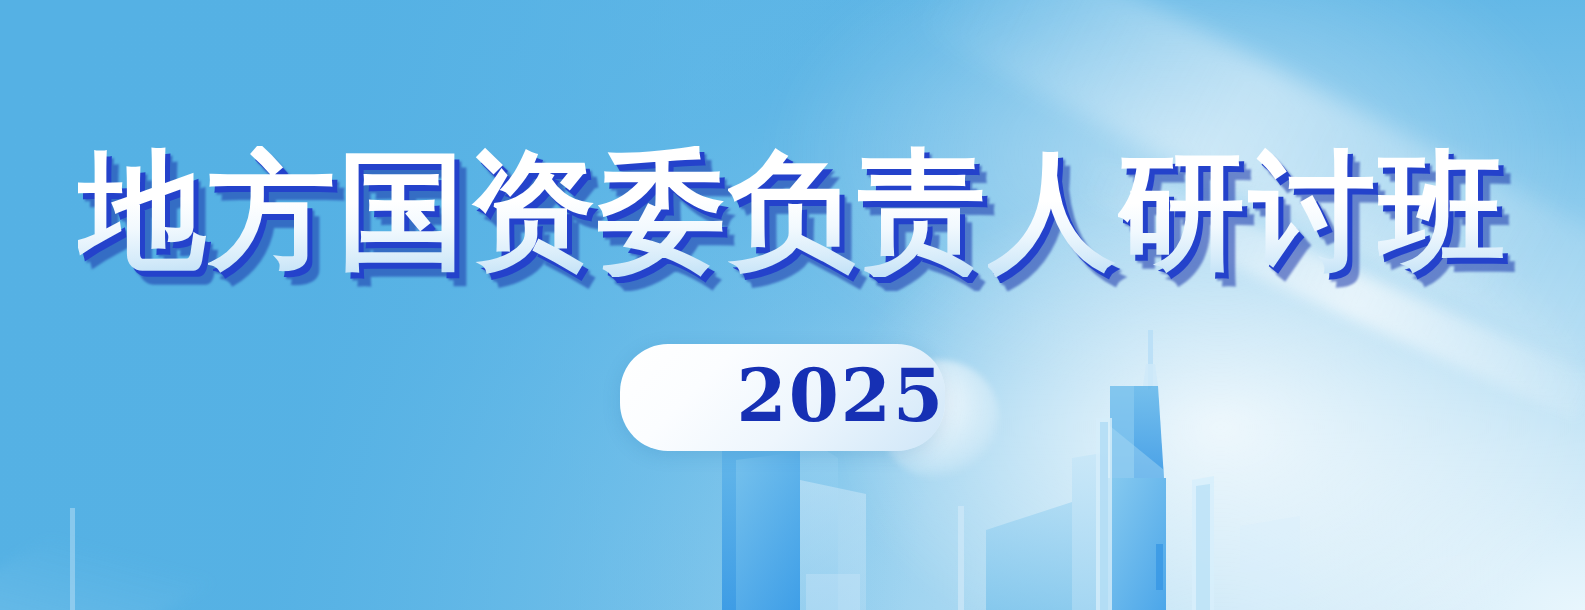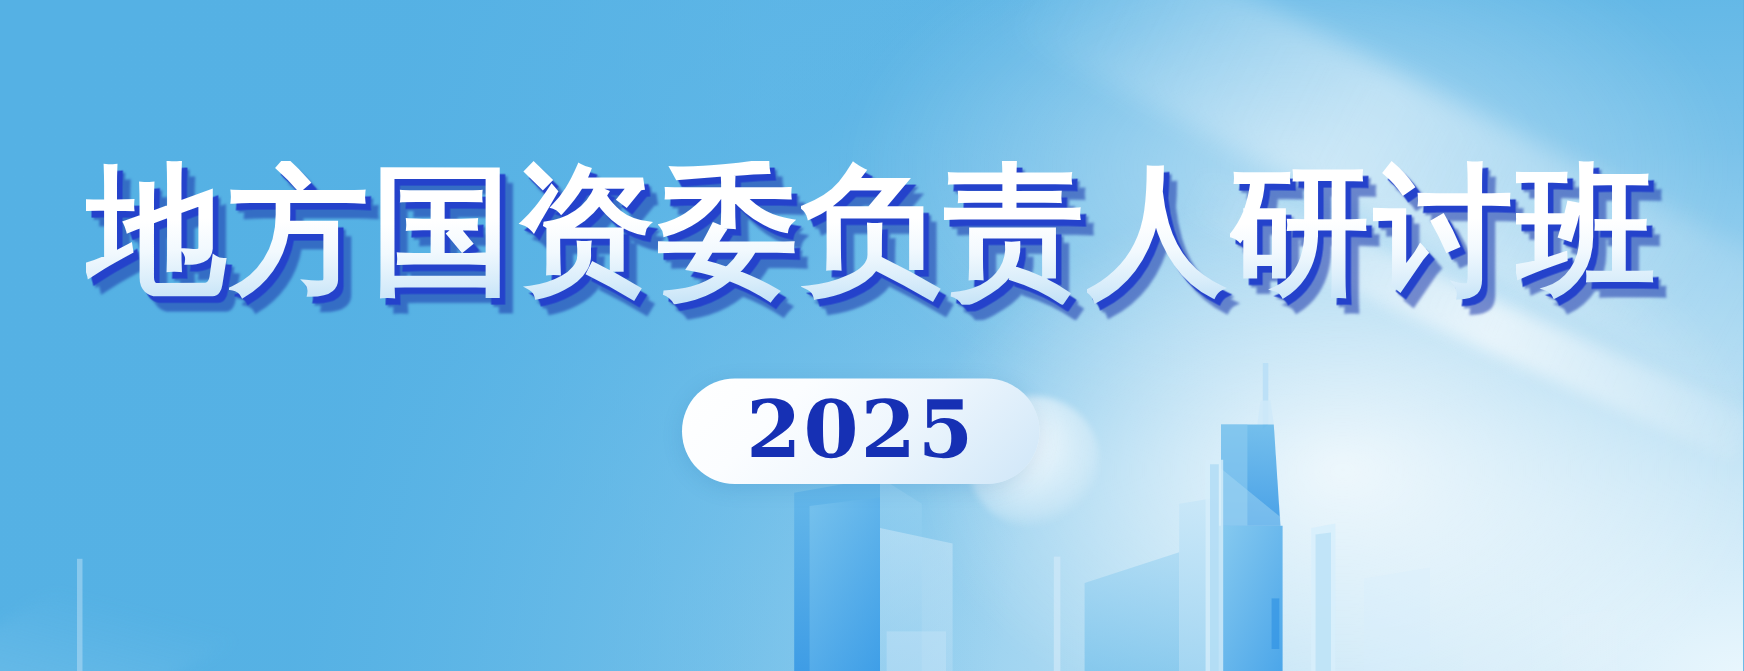--- a/index.html
+++ b/index.html
@@ -130,25 +130,25 @@
     color:transparent;
     text-shadow:
       3px 3px 0 rgba(32,64,200,.0);
     filter:drop-shadow(5px 6px 0 #2442cb) drop-shadow(7px 8px 1px rgba(26,52,170,.55));
   }
 
   
   .pill{
     position:absolute;
     left:620px;top:344px;
-    width:325px;height:96px;
+    width:325px;height:107px;
     border-radius:48px;
     background:linear-gradient(135deg,#ffffff 0%, #fbfdff 28%, #eef6fd 58%, #dcedfa 82%, #cfe6f8 100%);
     box-shadow:0 4px 18px rgba(40,110,170,.18);
-    display:flex;align-items:center;justify-content:center;
+    display:flex;align-items:center;justify-content:flex-end;
   }
   .pill-text{
     font-family:"DejaVu Serif","Liberation Serif",serif;
     font-weight:700;
     font-size:72px;
     letter-spacing:2px;
     color:#1630b4;
     line-height:1;
     transform:translateY(-2px);
   }

